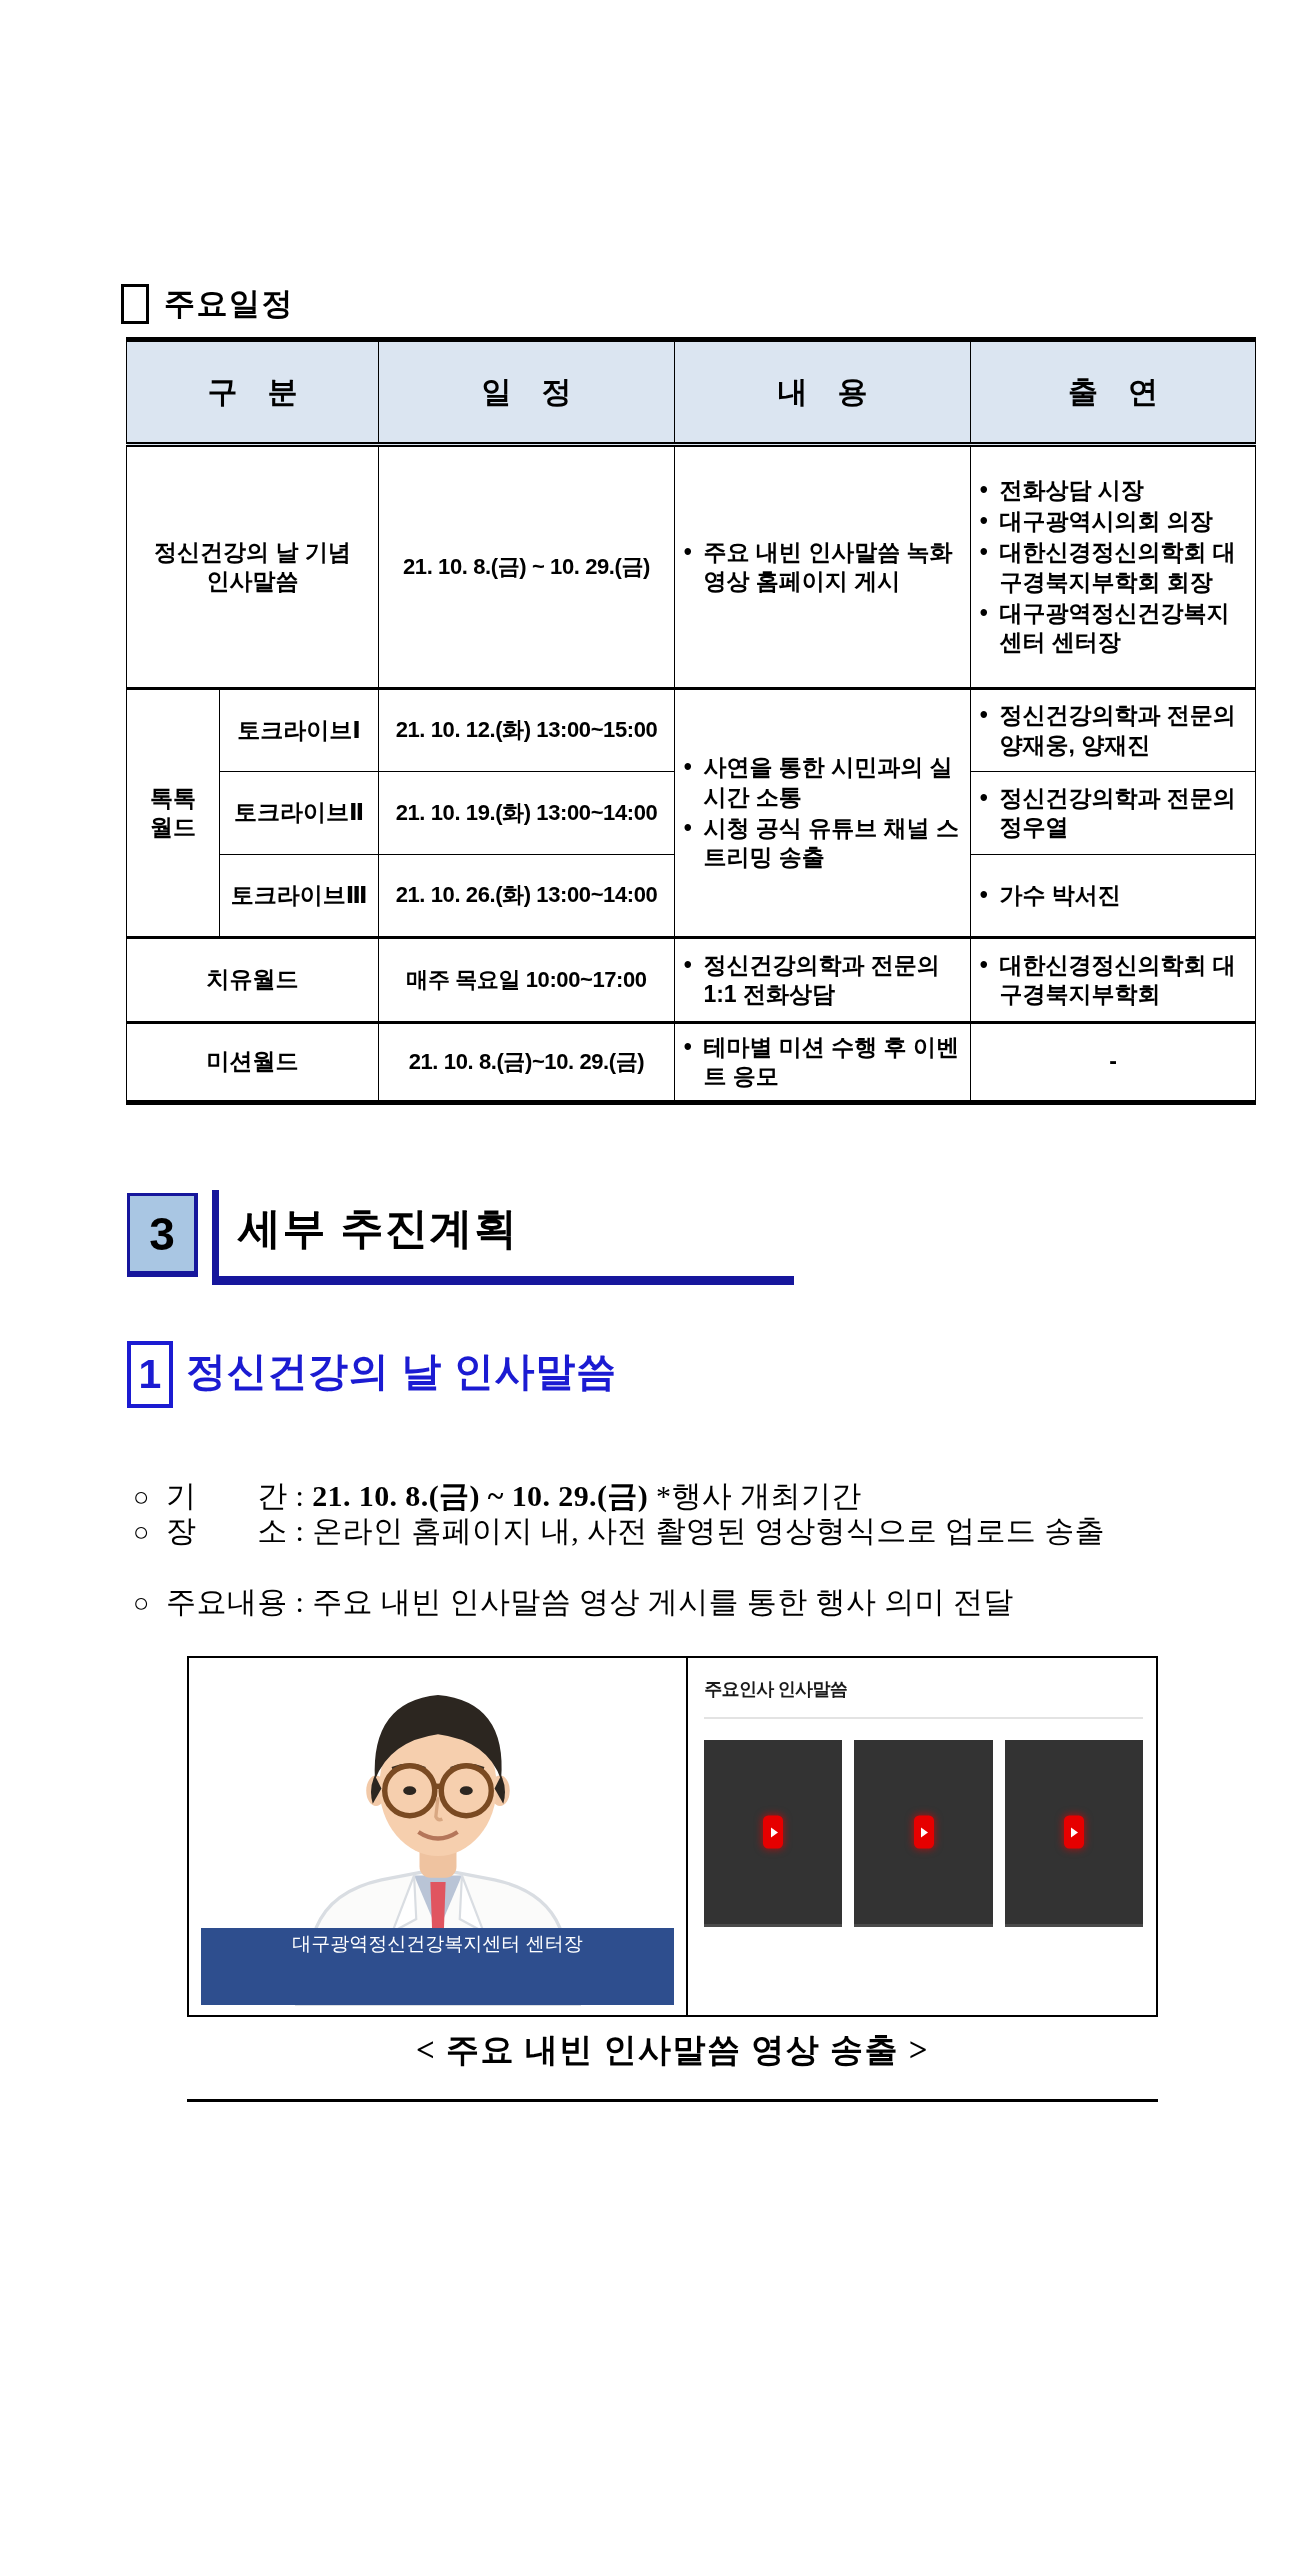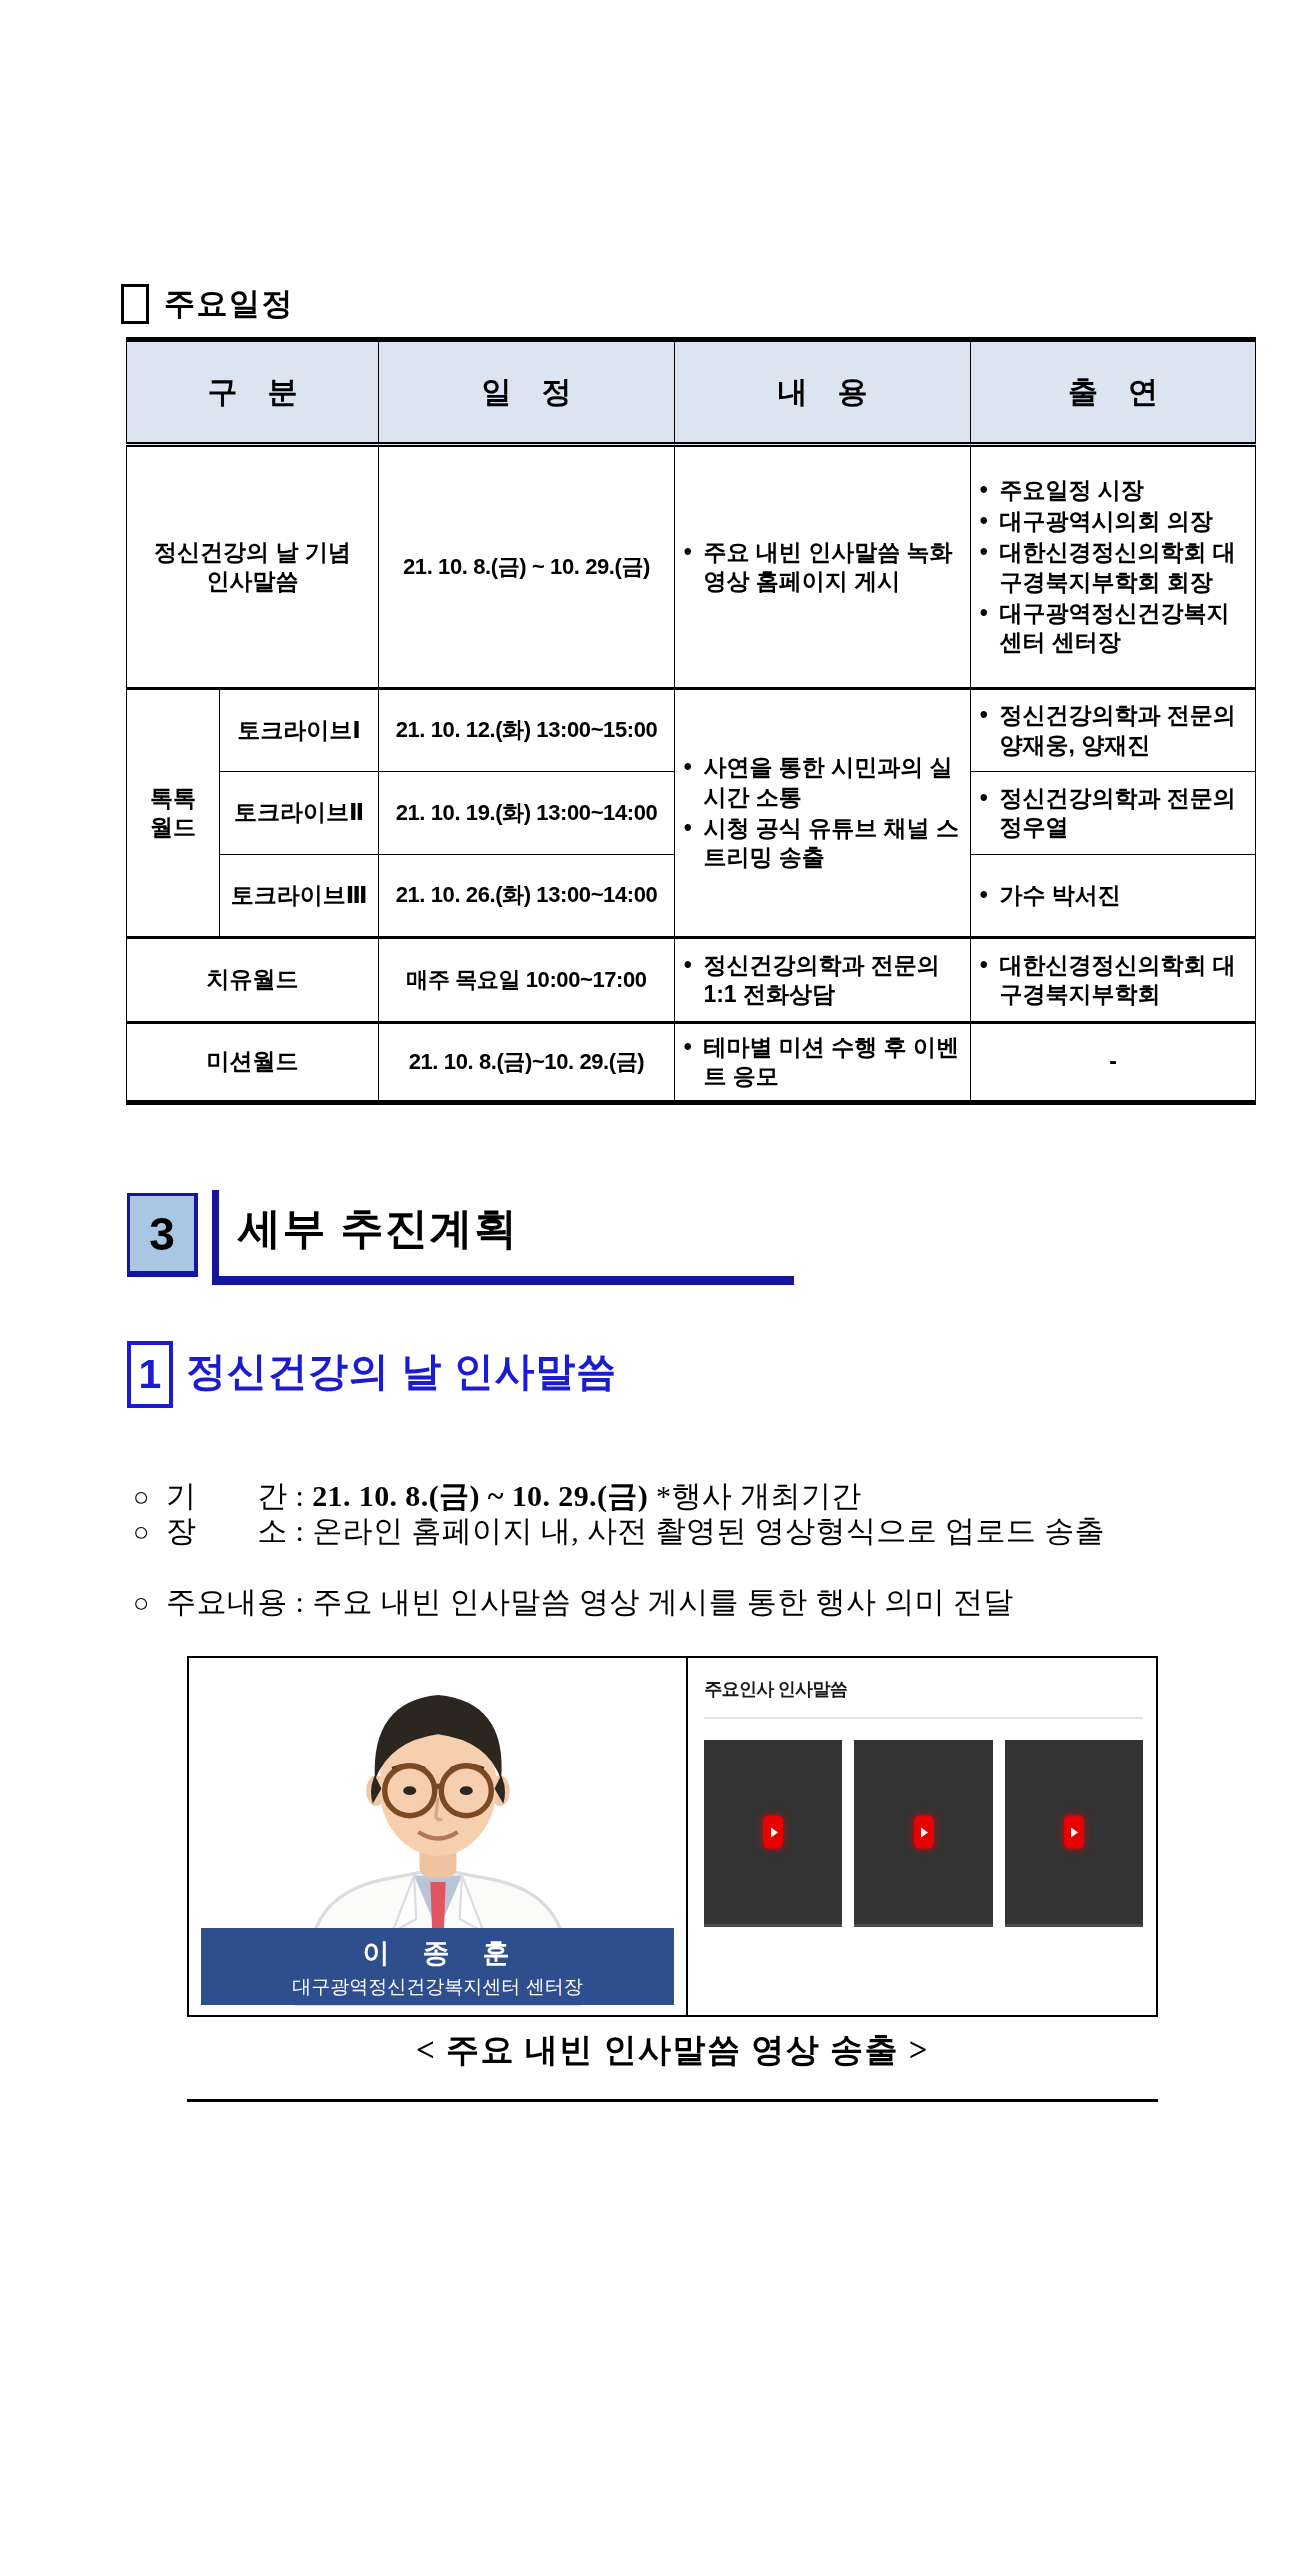--- a/index.html
+++ b/index.html
@@ -143,21 +143,21 @@
   </tr>
 
   <tr class="r1" style="height:244px">
     <td colspan="2" class="cat">정신건강의 날 기념
 인사말씀</td>
     <td class="date">21. 10. 8.(금) ~ 10. 29.(금)</td>
     <td class="bullets">
       <div class="bullet">주요 내빈 인사말씀 녹화영상 홈페이지 게시</div>
     </td>
     <td class="bullets">
-      <div class="bullet">주요일정 시장</div>
+      <div class="bullet">전화상담 시장</div>
       <div class="bullet">대구광역시의회 의장</div>
       <div class="bullet">대한신경정신의학회 대구경북지부학회 회장</div>
       <div class="bullet">대구광역정신건강복지센터 센터장</div>
     </td>
   </tr>
 
   <tr class="r2" style="height:83px">
     <td rowspan="3" class="cat grp-bottom">톡톡
 월드</td>
     <td class="cat">토크라이브Ⅰ</td>
@@ -261,21 +261,20 @@
       <circle cx="186" cy="122" r="23" fill="none" stroke="#7a4a22" stroke-width="5"></circle>
       <line x1="157" y1="118" x2="163" y2="118" stroke="#7a4a22" stroke-width="5"></line>
 
       <ellipse cx="134" cy="122" rx="6" ry="4" fill="#2c2620"></ellipse>
       <ellipse cx="186" cy="122" rx="6" ry="4" fill="#2c2620"></ellipse>
 
       <path d="M160,128 L158,146 Q160,150 164,148" stroke="#d8a782" stroke-width="3" fill="none"></path>
       <path d="M142,160 Q160,172 178,160" stroke="#b5765a" stroke-width="4" fill="none"></path>
     </svg>
     <div class="name-banner">
-      <div class="nm">이　종　훈</div>
       <div class="rl">대구광역정신건강복지센터 센터장</div>
     </div>
   </div>
 
   <div class="fig-right">
     <div class="yt-panel">
       <div class="yt-title">주요인사 인사말씀</div>
       <div class="yt-divider"></div>
       <div class="yt-thumbs">
         <div class="yt-thumb">

